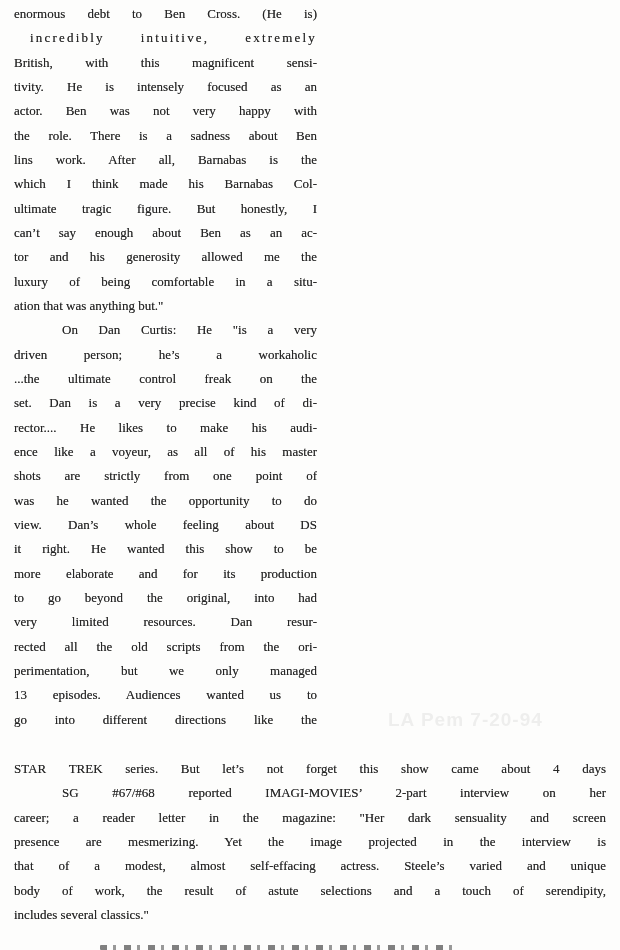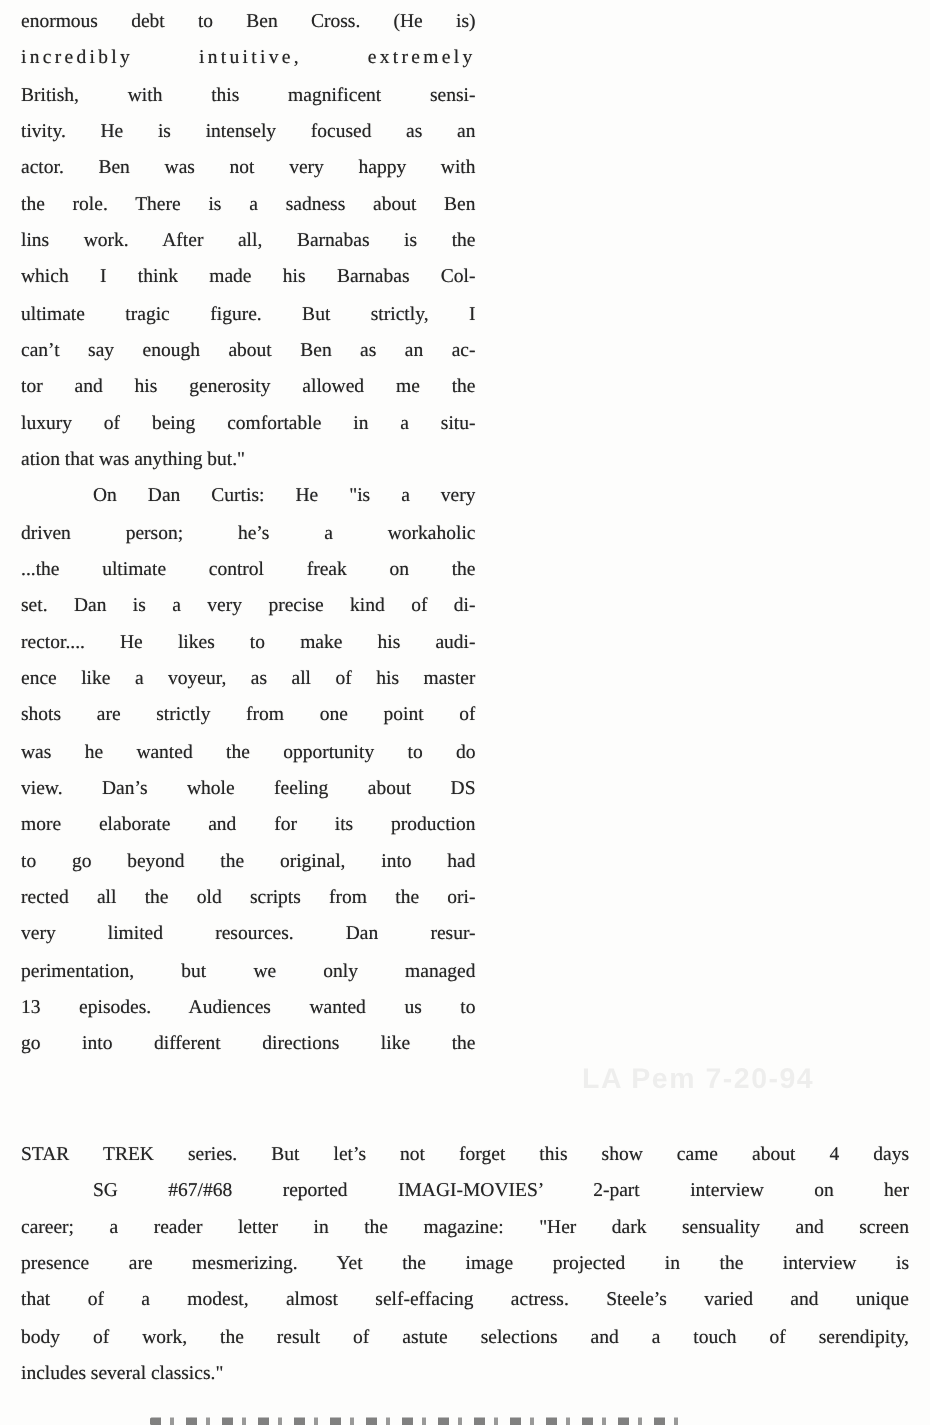--- a/index.html
+++ b/index.html
@@ -18,21 +18,21 @@
   }
   .ln{
     height:24.33px;line-height:24.33px;overflow:hidden;
     font-size:13px;
     text-align:justify;text-align-last:justify;text-justify:inter-word;
     text-shadow:0 0 0.5px rgba(20,20,20,0.55);
     white-space:normal;
   }
   .ln.e{text-align:left;text-align-last:left;}
   .ln.ind{padding-left:48px;}
-  .ln.ls{letter-spacing:2.2px;}
+  .ln.ls{letter-spacing:2.2px;margin-left:16px;}
   .stamp{
     position:absolute;left:388px;top:708px;width:170px;height:24px;
     font-family:"Liberation Sans","DejaVu Sans",sans-serif;
     font-size:19px;font-weight:bold;color:rgba(110,110,110,0.10);
     letter-spacing:1px;line-height:24px;
   }
   .cutoff{
     position:absolute;left:100px;top:945px;width:360px;height:5px;
     background:repeating-linear-gradient(
       90deg,
@@ -51,38 +51,39 @@
 
   <div class="col">
     <div class="ln">enormous debt to Ben Cross. (He is)</div>
     <div class="ln ls">incredibly intuitive, extremely</div>
     <div class="ln">British, with this magnificent sensi-</div>
     <div class="ln">tivity. He is intensely focused as an</div>
     <div class="ln">actor. Ben was not very happy with</div>
     <div class="ln">the role. There is a sadness about Ben</div>
     <div class="ln">lins work. After all, Barnabas is the</div>
     <div class="ln">which I think made his Barnabas Col-</div>
-    <div class="ln">ultimate tragic figure. But strictly, I</div>
+    <div class="ln">ultimate tragic figure. But honestly, I</div>
     <div class="ln">can’t say enough about Ben as an ac-</div>
     <div class="ln">tor and his generosity allowed me the</div>
     <div class="ln">luxury of being comfortable in a situ-</div>
     <div class="ln e">ation that was anything but."</div>
     <div class="ln ind">On Dan Curtis: He "is a very</div>
     <div class="ln">driven person; he’s a workaholic</div>
     <div class="ln">...the ultimate control freak on the</div>
     <div class="ln">set. Dan is a very precise kind of di-</div>
     <div class="ln">rector.... He likes to make his audi-</div>
     <div class="ln">ence like a voyeur, as all of his master</div>
     <div class="ln">shots are strictly from one point of</div>
     <div class="ln">was he wanted the opportunity to do</div>
     <div class="ln">view. Dan’s whole feeling about DS</div>
+    <div class="ln">it right. He wanted this show to be</div>
     <div class="ln">more elaborate and for its production</div>
     <div class="ln">to go beyond the original, into had</div>
+    <div class="ln">very limited resources. Dan resur-</div>
     <div class="ln">rected all the old scripts from the ori-</div>
-    <div class="ln">very limited resources. Dan resur-</div>
     <div class="ln">perimentation, but we only managed</div>
     <div class="ln">13 episodes. Audiences wanted us to</div>
     <div class="ln">go into different directions like the</div>
   </div>
 
   <div class="wide">
     <div class="ln">STAR TREK series. But let’s not forget this show came about 4 days</div>
     <div class="ln ind">SG #67/#68 reported IMAGI-MOVIES’ 2-part interview on her</div>
     <div class="ln">career; a reader letter in the magazine: "Her dark sensuality and screen</div>
     <div class="ln">presence are mesmerizing. Yet the image projected in the interview is</div>

